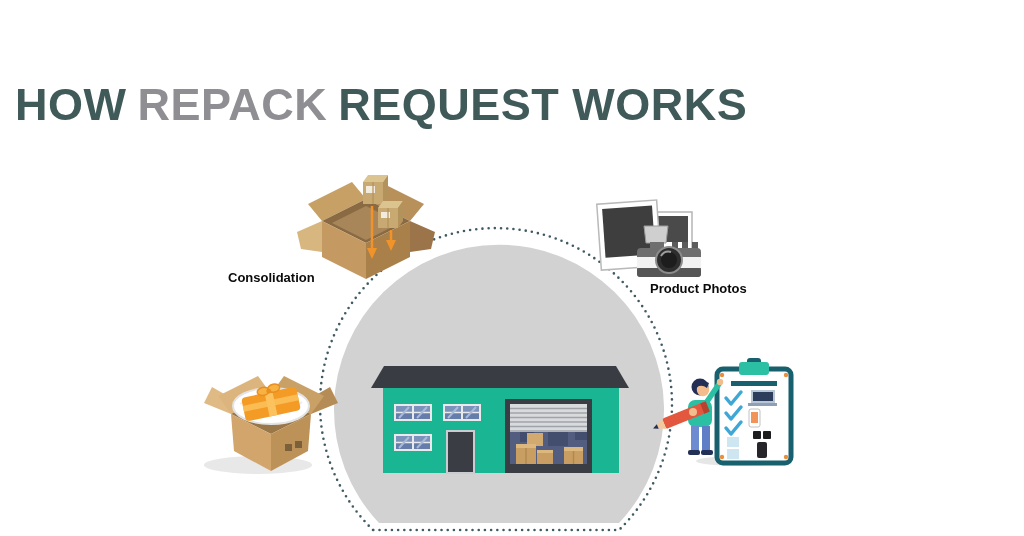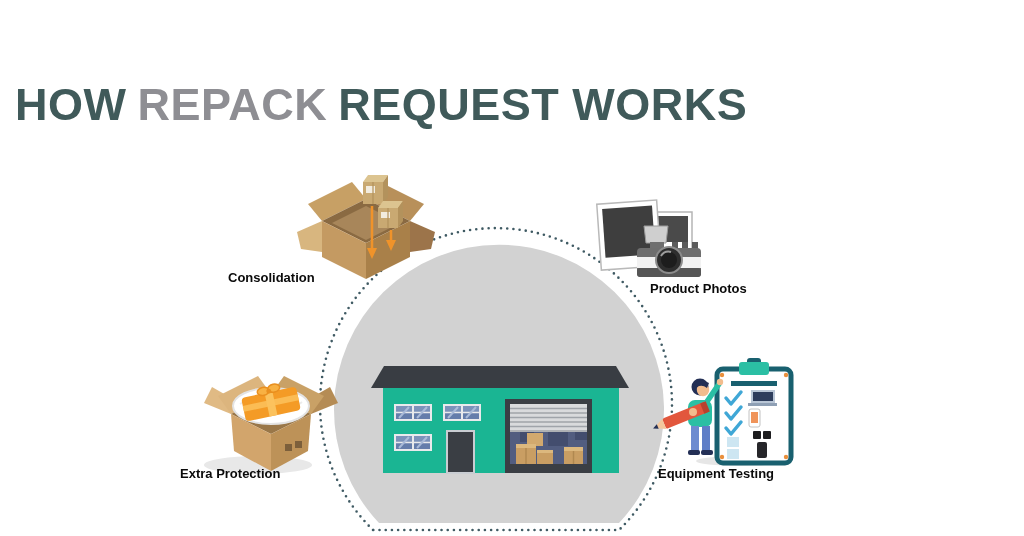--- a/index.html
+++ b/index.html
@@ -248,16 +248,14 @@
           <polygon points="662,406 662,417 651,411.5" fill="#f3c89d"></polygon>
           <polygon points="655,409 655,414 650,411.5" fill="#232f55"></polygon>
         </g>
         <circle cx="693" cy="412" r="4" fill="#f2bc8d"></circle>
       </g>
     </g>
   </svg>
 
   <div class="step-label lbl-consolidation">Consolidation</div>
   <div class="step-label lbl-product-photos">Product Photos</div>
-  <div class="step-label lbl-extra-protection">Extra Protection</div>
-  <div class="step-label lbl-equipment-testing">Equipment Testing</div>
 
 </div>
 
 </body></html>

